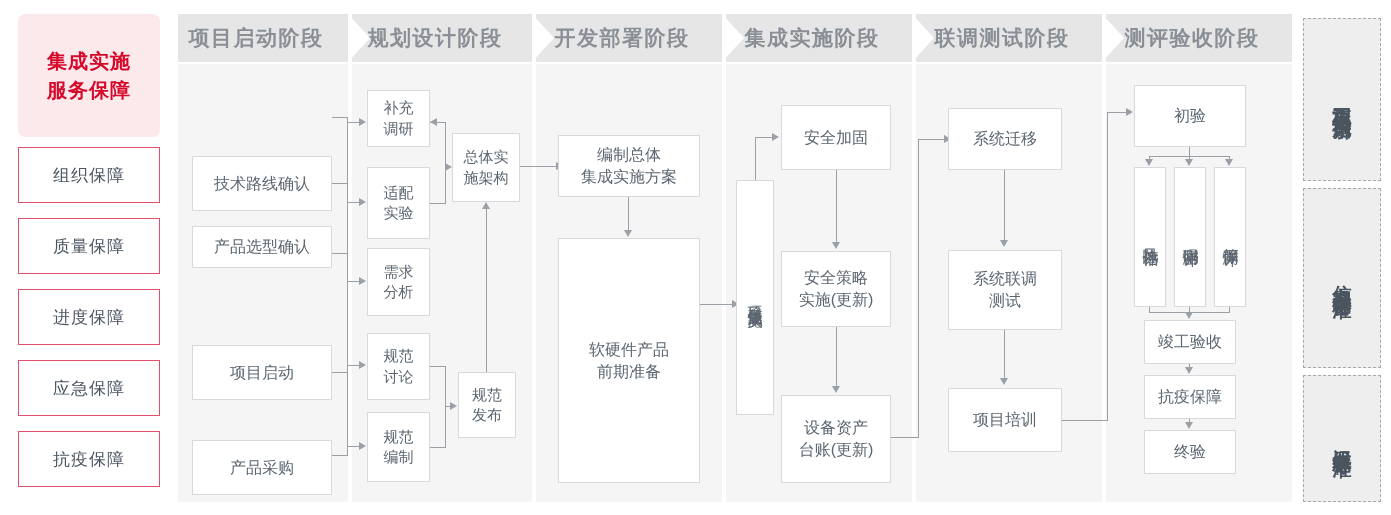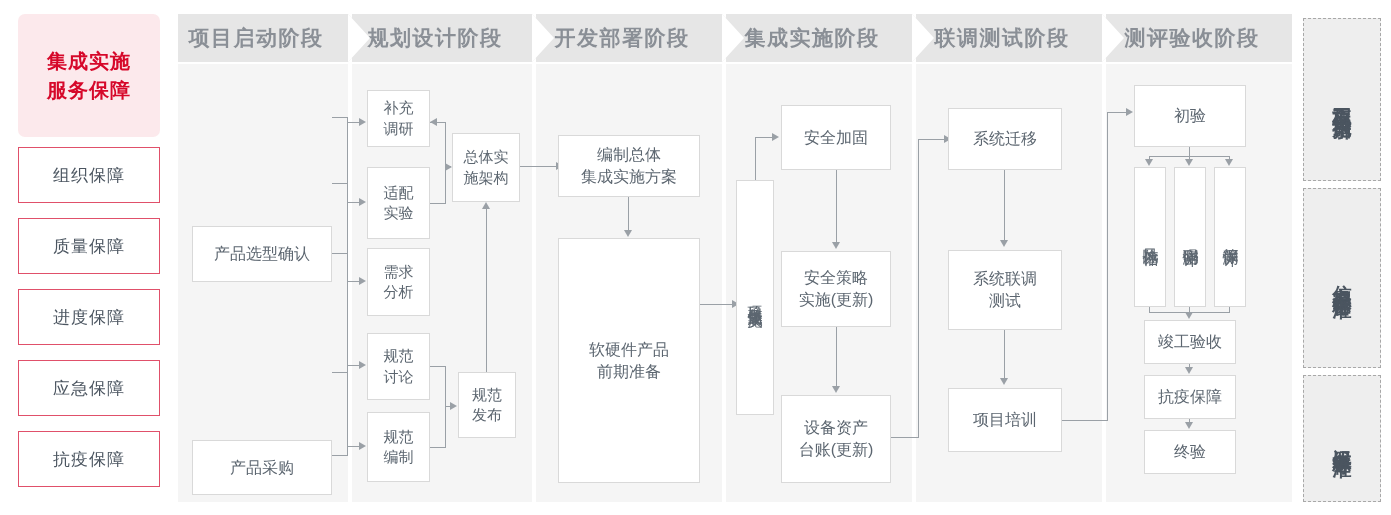--- a/index.html
+++ b/index.html
@@ -120,21 +120,23 @@
     <div class="guard-box" style="top:417px">抗疫保障</div>
   </div>
 
   <div class="phase-col" style="left:178px; width:170px;">
     <div class="phase-header" style="width:170px">项目启动阶段</div>
     <div class="phase-body" style="width:170px; height:438px;"></div>
   </div>
   <div class="chev-tail" style="left:348px"></div>
   <div class="chev" style="left:348px"></div>
 
-  <div class="node" style="left:192px; top:226px; width:140px; height:56px;">产品选型确认</div>
+  <div class="node" style="left:192px; top:156px; width:140px; height:55px;">技术路线确认</div>
+  <div class="node" style="left:192px; top:226px; width:140px; height:42px;">产品选型确认</div>
+  <div class="node" style="left:192px; top:345px; width:140px; height:55px;">项目启动</div>
   <div class="node" style="left:192px; top:428px; width:140px; height:55px;margin-top:12px;">产品采购</div>
 
   <div class="ln lnh" style="left:332px; top:117px; width:16px;"></div>
   <div class="ln lnh" style="left:332px; top:183px; width:16px;"></div>
   <div class="ln lnh" style="left:332px; top:253px; width:16px;"></div>
   <div class="ln lnh" style="left:332px; top:372px; width:16px;"></div>
   <div class="ln lnh" style="left:332px; top:455px; width:16px;"></div>
   <div class="ln lnv" style="left:347px; top:117px; height:339px;"></div>
 
   <div class="phase-col" style="left:352px; width:180px;">

